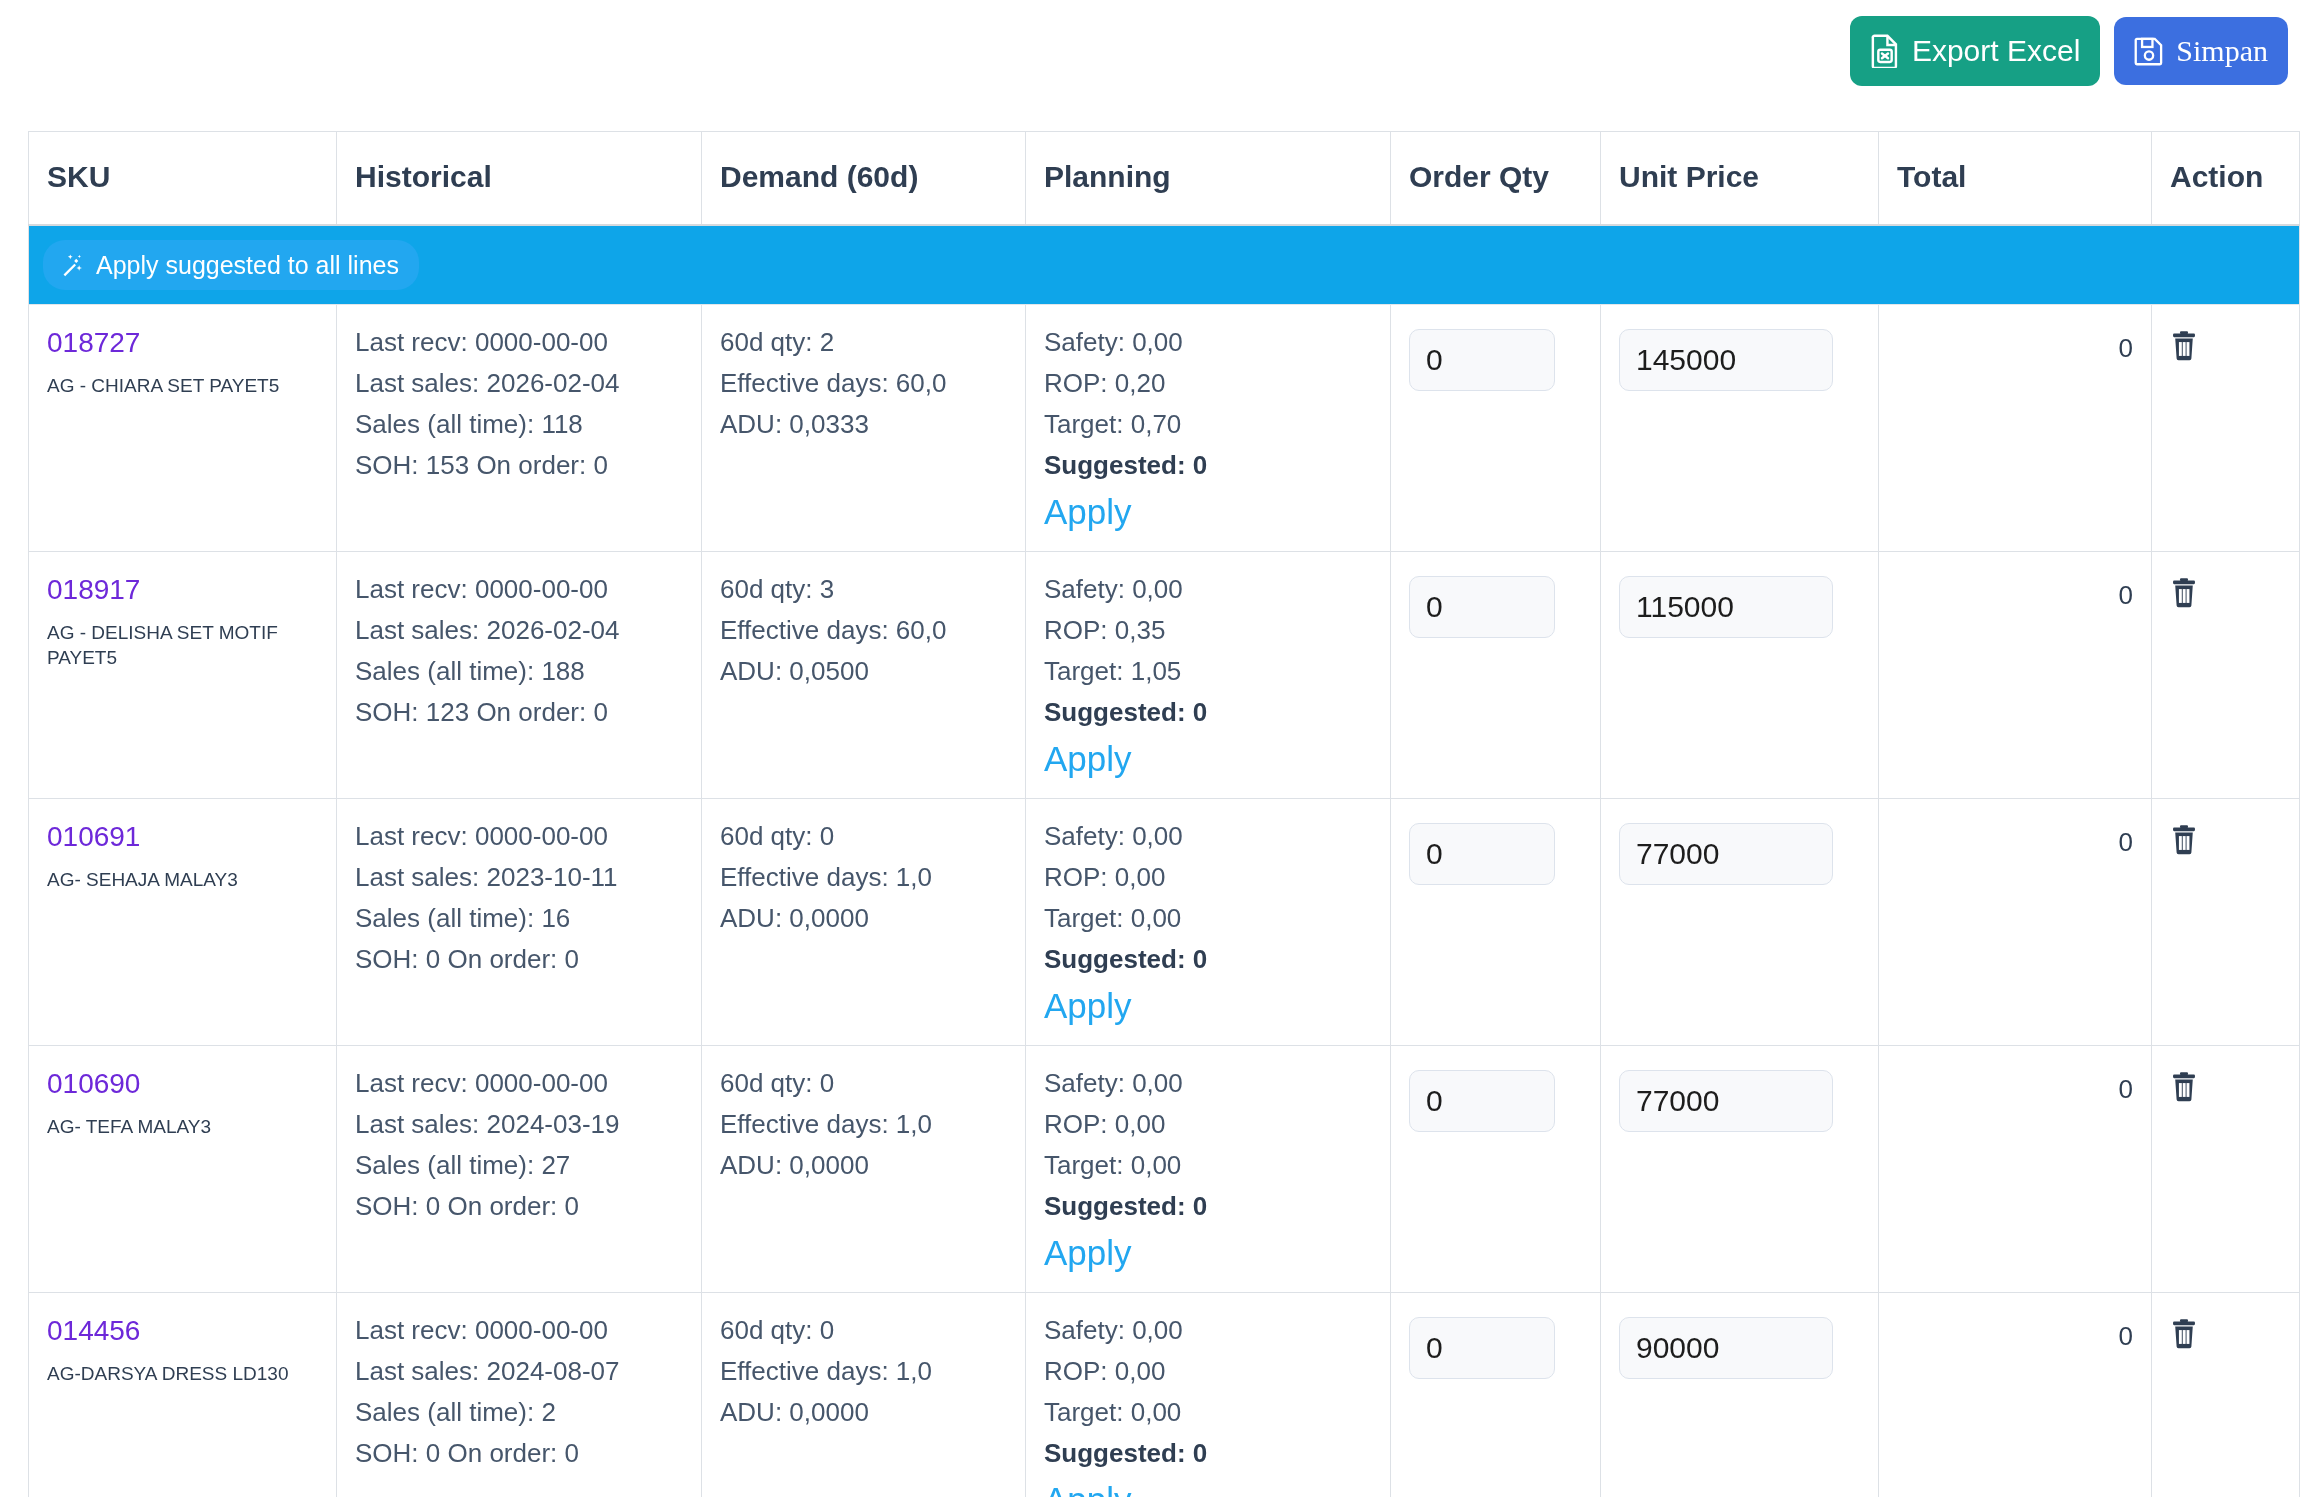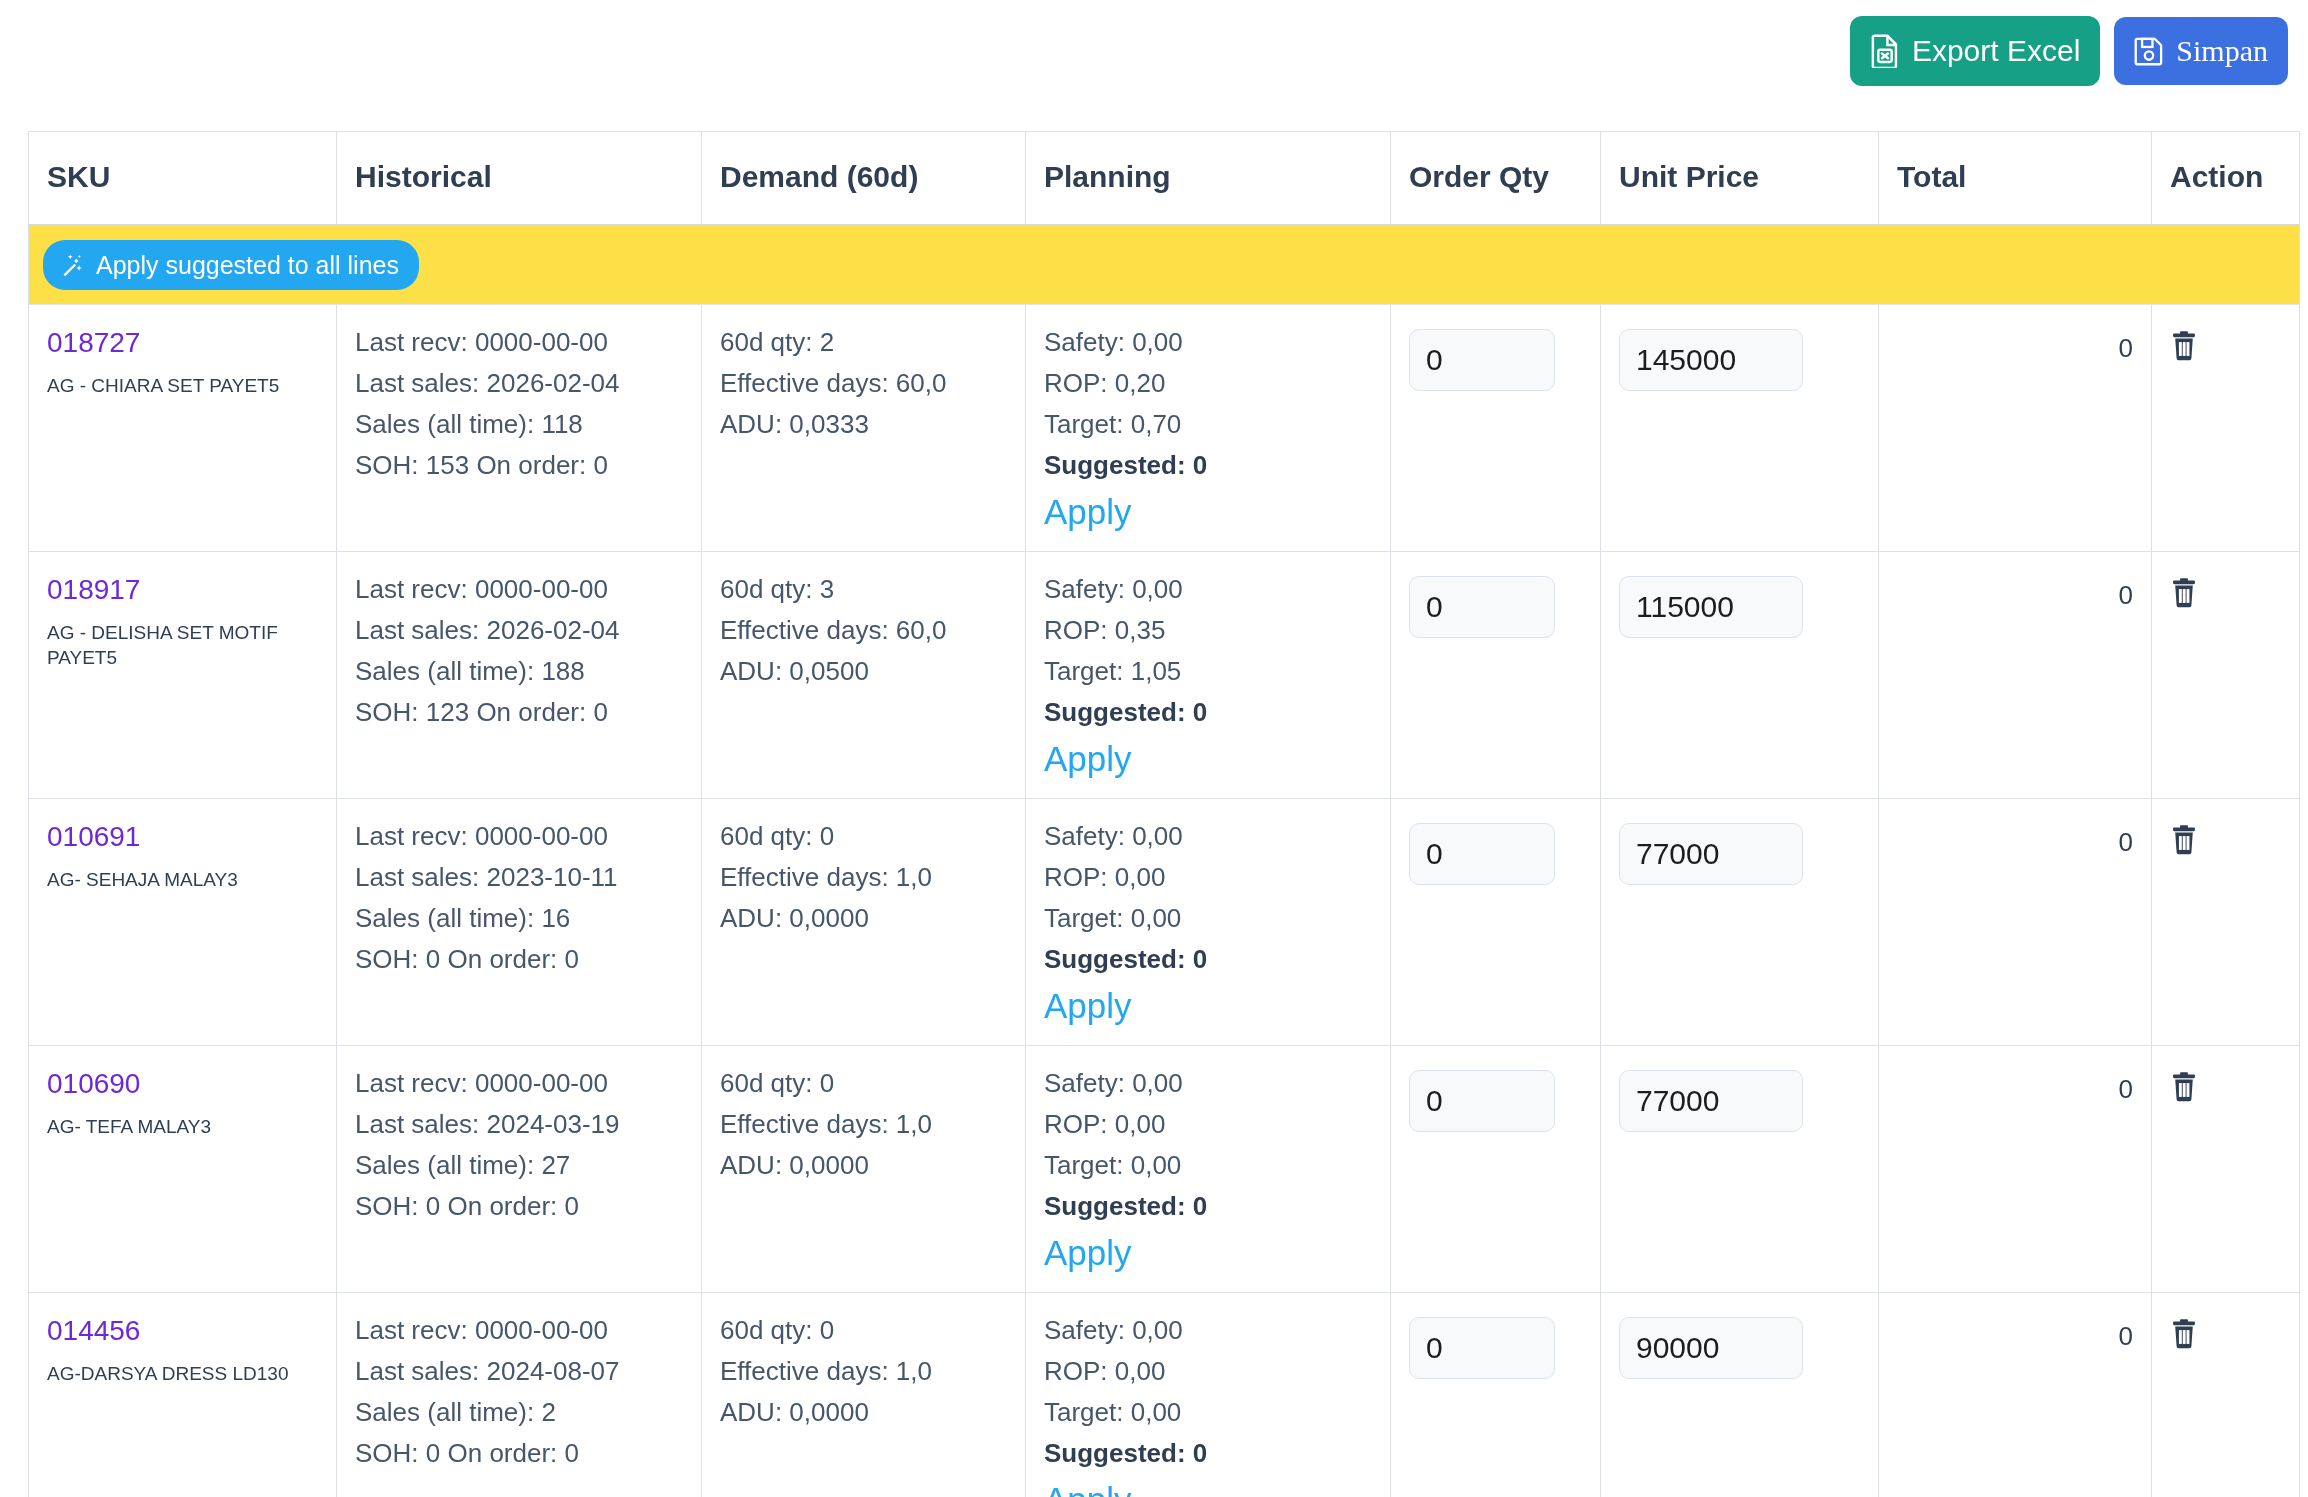--- a/index.html
+++ b/index.html
@@ -75,21 +75,21 @@
   col.c-hist    { width: 365px; }
   col.c-demand  { width: 324px; }
   col.c-plan    { width: 365px; }
   col.c-oqty    { width: 210px; }
   col.c-price   { width: 278px; }
   col.c-total   { width: 273px; }
   col.c-action  { width: 148px; }
 
   
   tr.applyall-row td {
-    background: #fde047;
+    background: #0ea5e9;
     padding: 14px 14px;
     border-bottom: 1px solid #e2e6ea;
   }
   .chip-apply-all {
     display: inline-flex;
     align-items: center;
     gap: 11px;
     background: #22a7f0;
     color: #ffffff;
     border: none;
@@ -131,21 +131,21 @@
     height: 62px;
     border: 1px solid #dde3ec;
     border-radius: 10px;
     background: #f8f9fb;
     font-size: 30px;
     color: #1d1d1d;
     padding: 0 16px;
     font-family: "Liberation Sans", sans-serif;
     outline: none;
   }
-  .inp.wide { width: 184px; }
+  .inp.wide { width: 214px; }
   .total-val {
     display: block;
     text-align: right;
     font-size: 26px;
     color: #2f3e52;
     padding-top: 6px;
   }
   .btn-trash {
     background: none;
     border: none;

